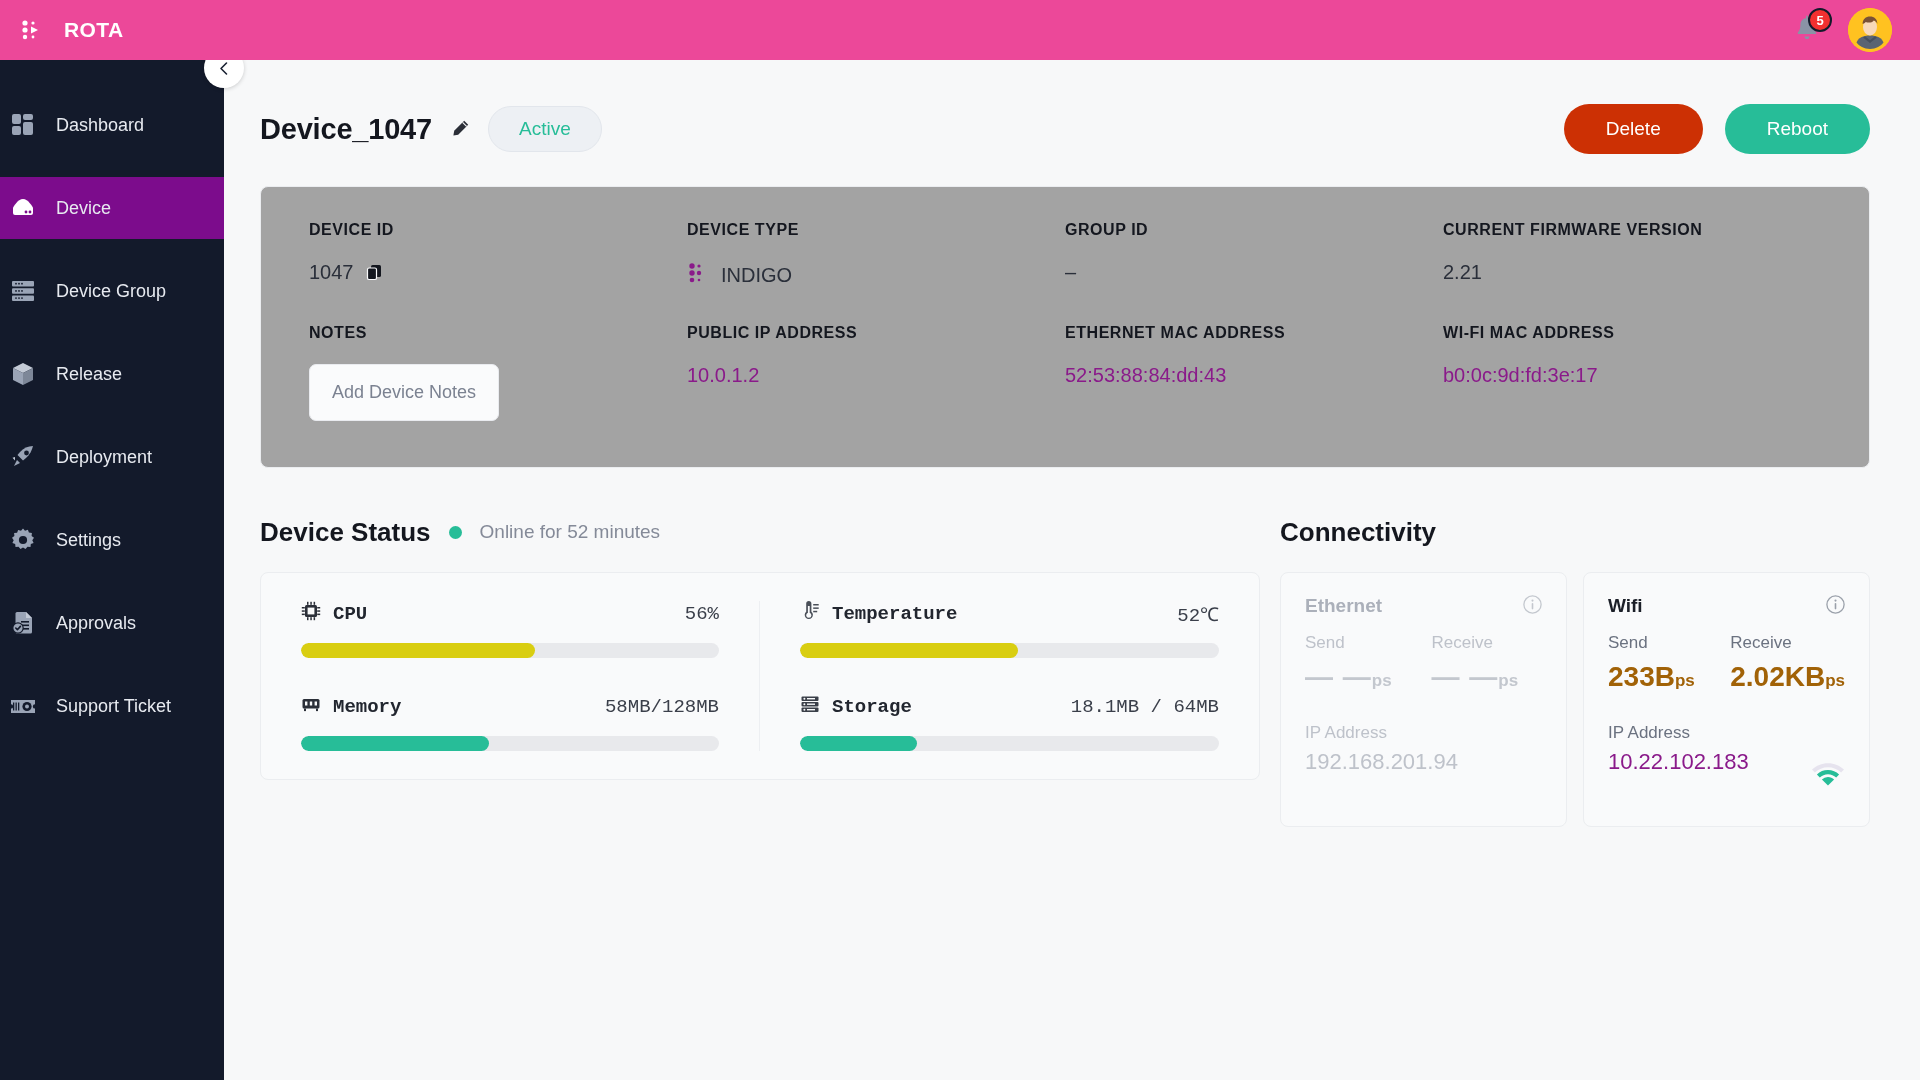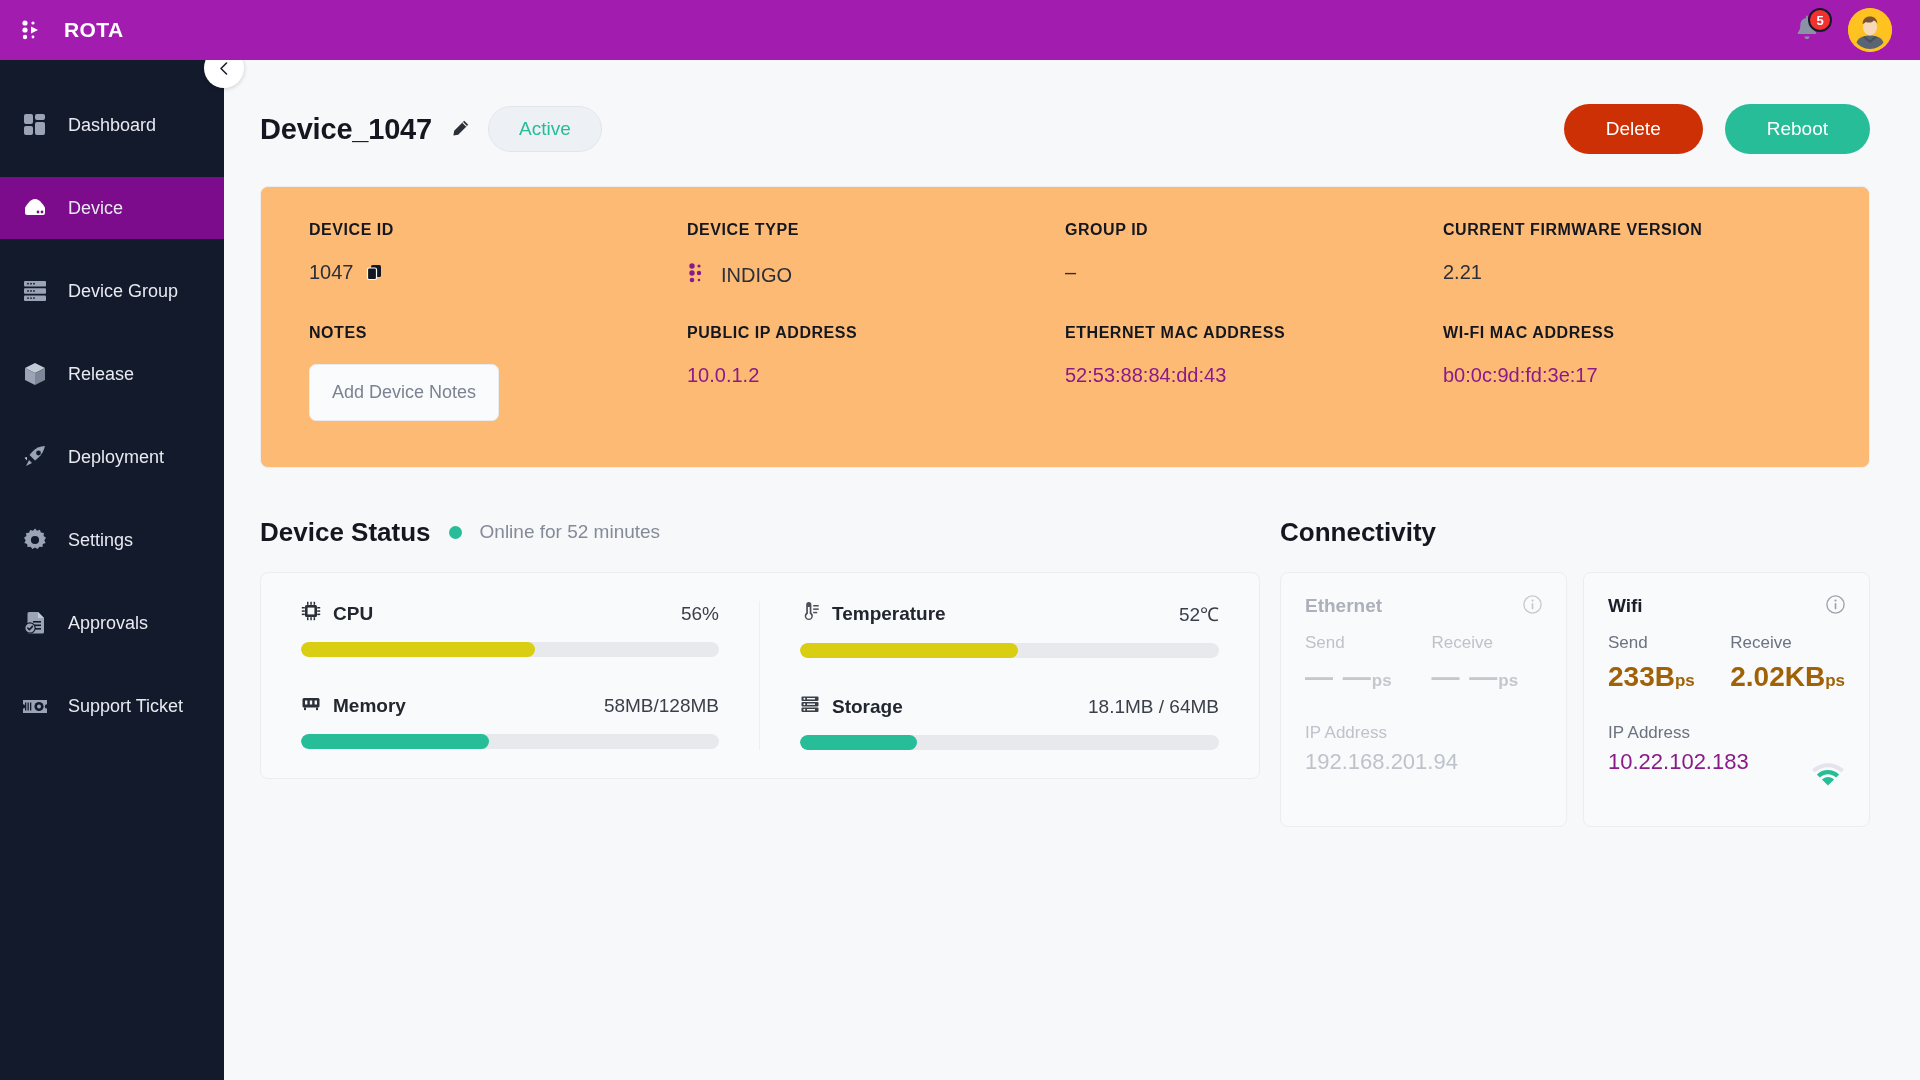--- a/index.html
+++ b/index.html
@@ -6,21 +6,21 @@
   html, body {
     width: 1920px; height: 1080px;
     overflow: hidden;
     font-family: "Liberation Sans", sans-serif;
     background: #ffffff;
   }
   .app { position: relative; width: 1920px; height: 1080px; display: flex; flex-direction: column; }
 
   
   .topbar {
-    height: 60px; background: #a21caf; flex: 0 0 60px;
+    height: 60px; background: #ec4899; flex: 0 0 60px;
     display: flex; align-items: center; justify-content: space-between;
     padding: 0 28px 0 18px; position: relative; z-index: 30;
   }
   .brand { display: flex; align-items: center; gap: 16px; }
   .brand-logo { width: 30px; height: 30px; position: relative; }
   .brand-name { color: #ffffff; font-size: 21px; font-weight: 600; letter-spacing: .4px; }
   .topbar-right { display: flex; align-items: center; gap: 26px; }
   .bell-wrap { position: relative; width: 30px; height: 32px; }
   .badge {
     position: absolute; top: -6px; right: -10px;
@@ -37,21 +37,21 @@
   
   .body-row { flex: 1 1 auto; display: flex; min-height: 0; }
 
   
   .sidebar {
     width: 224px; flex: 0 0 224px; background: #131A2B;
     padding-top: 34px; position: relative;
   }
   .nav-item {
     display: flex; align-items: center; gap: 18px;
-    height: 62px; padding-left: 20px; cursor: pointer;
+    height: 62px; padding-left: 8px; cursor: pointer;
     color: #E7EAF0; font-size: 18px;
   }
   .nav-item + .nav-item { margin-top: 21px; }
   .nav-item.active { background: #7C0C8C; }
   .nav-ico { width: 30px; height: 30px; flex: 0 0 30px; display: flex; align-items: center; justify-content: center; }
   .nav-ico svg { display: block; }
   .collapse-btn {
     position: absolute; top: -12px; right: -20px;
     width: 40px; height: 40px; border-radius: 50%;
     background: #ffffff; box-shadow: 0 1px 4px rgba(0,0,0,.18);
@@ -77,21 +77,21 @@
   .btn {
     border: none; border-radius: 26px; color: #fff;
     font-size: 19px; font-weight: 500; cursor: pointer;
     padding: 14px 42px; font-family: inherit;
   }
   .btn-delete { background: #CC3004; }
   .btn-reboot { background: #27BD98; }
 
   
   .info-card {
-    background: #fdba74; border: 1px solid #EBEDF0; border-radius: 8px;
+    background: #a3a3a3; border: 1px solid #EBEDF0; border-radius: 8px;
     padding: 34px 48px 46px 48px; margin-bottom: 46px;
   }
   .info-grid { display: grid; grid-template-columns: repeat(4, 1fr); row-gap: 34px; }
   .info-label {
     font-size: 16px; font-weight: 700; color: #14171F;
     letter-spacing: .55px; text-transform: uppercase; margin-bottom: 22px;
   }
   .info-value { font-size: 20px; color: #2A2F3A; display: flex; align-items: center; gap: 12px; }
   .info-value.link { color: #8A1A8A; }
   .copy-ico { cursor: pointer; display: inline-flex; }
@@ -106,21 +106,21 @@
   .sections { display: flex; gap: 20px; align-items: flex-start; }
   .sec-status { flex: 0 0 1000px; }
   .sec-conn { flex: 1 1 auto; }
   .sec-head { display: flex; align-items: center; gap: 18px; margin-bottom: 22px; height: 36px; }
   .sec-title { font-size: 26px; font-weight: 700; color: #14171F; }
   .online-dot { width: 13px; height: 13px; border-radius: 50%; background: #27BD98; }
   .online-text { font-size: 19px; color: #848A98; }
 
   .status-card {
     background: #F9FAFB; border: 1px solid #EBEDF0; border-radius: 8px;
-    display: flex; padding: 28px 0;
+    display: flex; padding: 28px 0; font-family: Liberation Mono, monospace;
   }
   .status-col { flex: 1 1 50%; padding: 0 40px; }
   .status-col.left { border-right: 1px solid #EDEFF2; }
   .metric + .metric { margin-top: 36px; }
   .metric-head { display: flex; align-items: center; justify-content: space-between; margin-bottom: 16px; }
   .metric-name { display: flex; align-items: center; gap: 12px; font-size: 19px; font-weight: 700; color: #22262F; }
   .metric-val { font-size: 19px; color: #3A3F4A; }
   .bar { height: 15px; border-radius: 8px; background: #E8E9EC; overflow: hidden; }
   .bar-fill { height: 100%; border-radius: 8px; }
 

